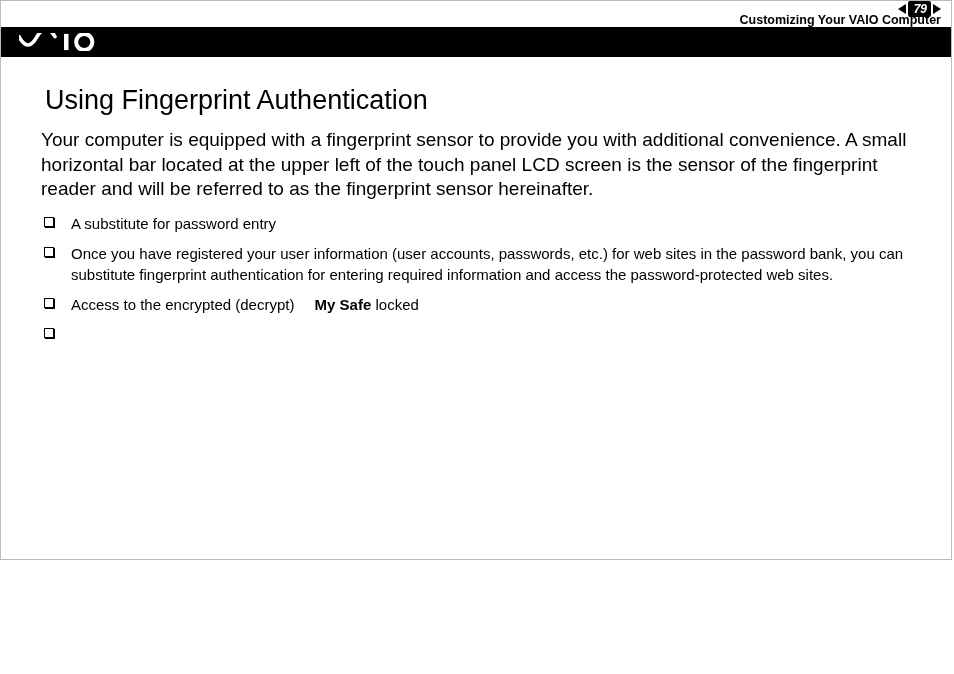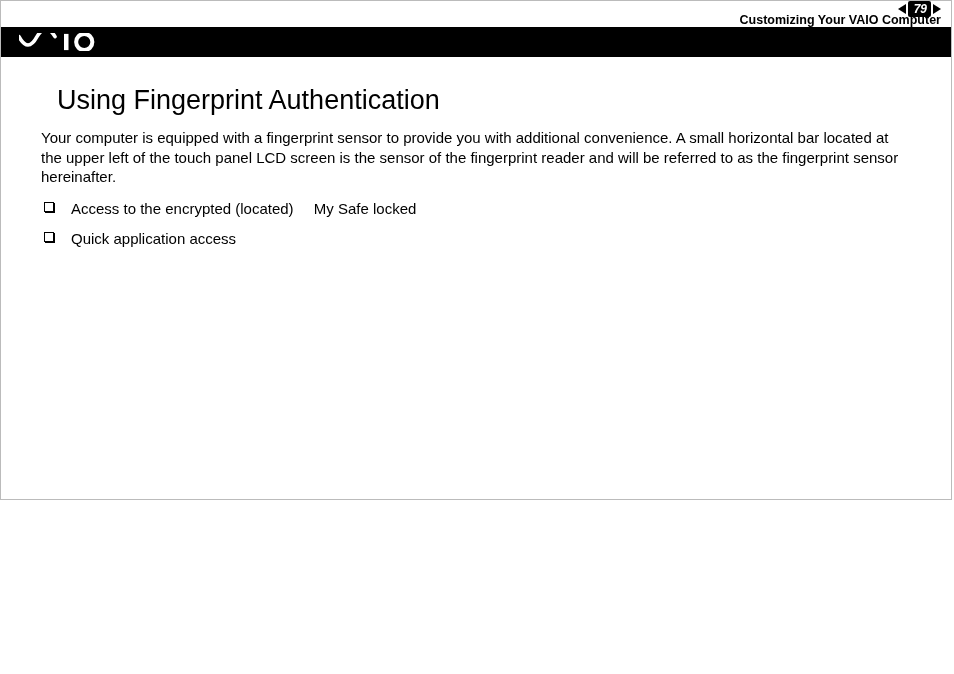--- a/index.html
+++ b/index.html
@@ -8,21 +8,21 @@
     width: 954px;
     height: 674px;
     background: #fff;
     font-family: Arial, Helvetica, sans-serif;
     color: #000;
     overflow: hidden;
   }
   .page {
     border: 1px solid #bbb;
     width: 952px;
-    height: 500px;
+    height: 560px;
     position: relative;
     box-sizing: border-box;
   }
   .topline {
     position: absolute;
     top: 0;
     right: 0;
     left: 0;
     height: 26px;
     display: flex;
@@ -77,25 +77,25 @@
   }
   .content {
     position: absolute;
     top: 84px;
     left: 40px;
     right: 40px;
   }
   h1.title {
     font-size: 27px;
     font-weight: 400;
-    margin: 0 0 12px 16px;
+    margin: 0 0 12px 4px;
     letter-spacing: 0px;
   }
   p.para {
-    font-size: 15px;
+    font-size: 19px;
     line-height: 1.3;
     margin: 0 0 12px 0;
   }
   ul.bullets {
     list-style: none;
     padding: 0;
     margin: 0;
   }
   ul.bullets li {
     position: relative;
@@ -123,21 +123,21 @@
     border-right: 1.5px solid #000;
     border-bottom: 1.5px solid #000;
     box-sizing: border-box;
   }
   .li-title {
     display: block;
   }
   .li-desc {
     display: block;
   }
-  strong { font-weight: normal; padding-left: 16px; }
+  strong { font-weight: bold; padding-left: 16px; }
 </style>
 </head>
 <body>
 
 <div class="page">
 
   <div class="topline">
     
     
     
@@ -164,28 +164,29 @@
     </svg>
   </div>
 
   <div class="content">
     <h1 class="title">Using Fingerprint Authentication</h1>
     <p class="para">Your computer is equipped with a fingerprint sensor to provide you with additional convenience. A small horizontal bar located at the upper left of the touch panel LCD screen is the sensor of the fingerprint reader and will be referred to as the fingerprint sensor hereinafter.</p>
 
     <ul class="bullets">
       <li>
         <span class="sq"></span>
+        <span class="li-title">A substitute for password entry</span>
       </li>
       <li>
         <span class="sq"></span>
+        <span class="li-desc">Once you have registered your user information (user accounts, passwords, etc.) for web sites in the password bank, you can substitute fingerprint authentication for entering required information and access the password-protected web sites.</span>
       </li>
       <li>
         <span class="sq"></span>
-        <span class="li-title"><span>Access to the encrypted (located) </span><strong>My Safe</strong><span> locked</span></span>
+        <span class="li-title"><span>Access to the encrypted (decrypt) </span><strong>My Safe</strong><span> locked</span></span>
       </li>
       <li>
         <span class="sq"></span>
-        <span class="li-title">Quick application access</span>
       </li>
     </ul>
   </div>
 
 </div>
 
 </body></html>

